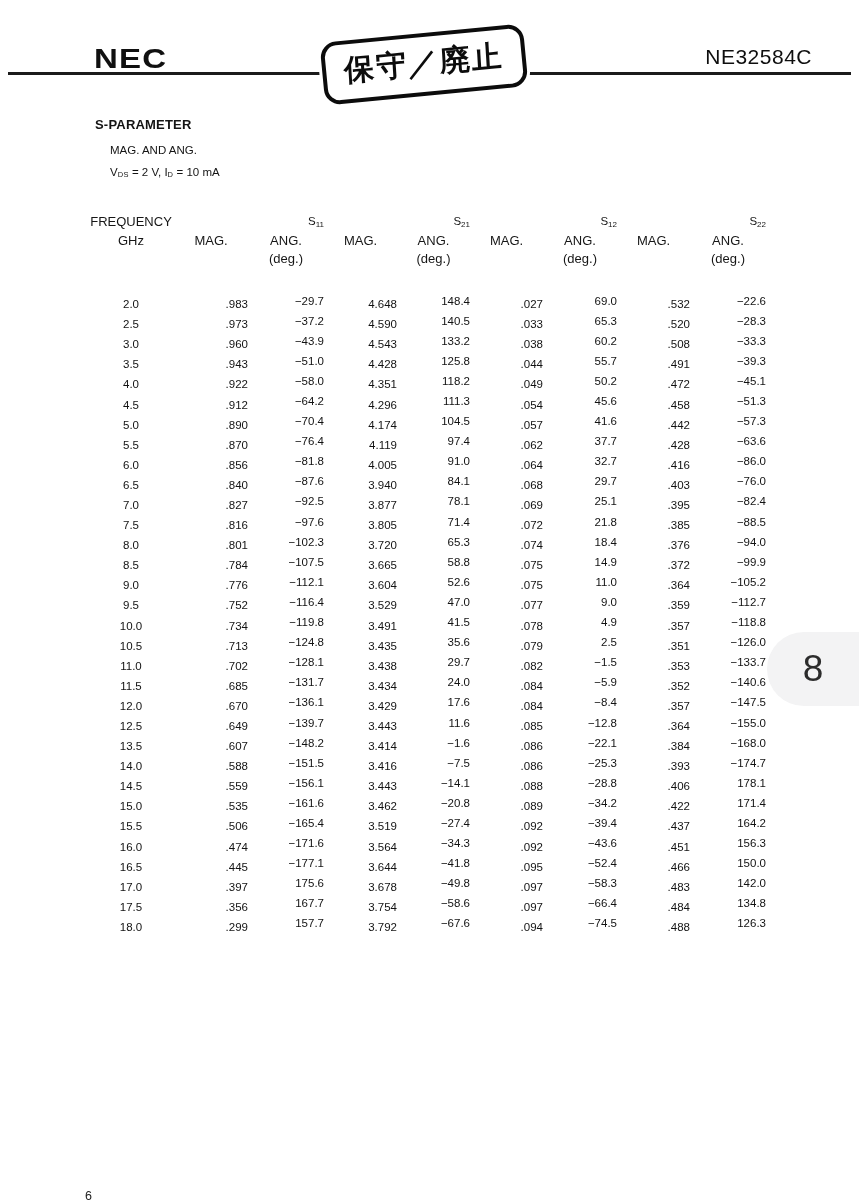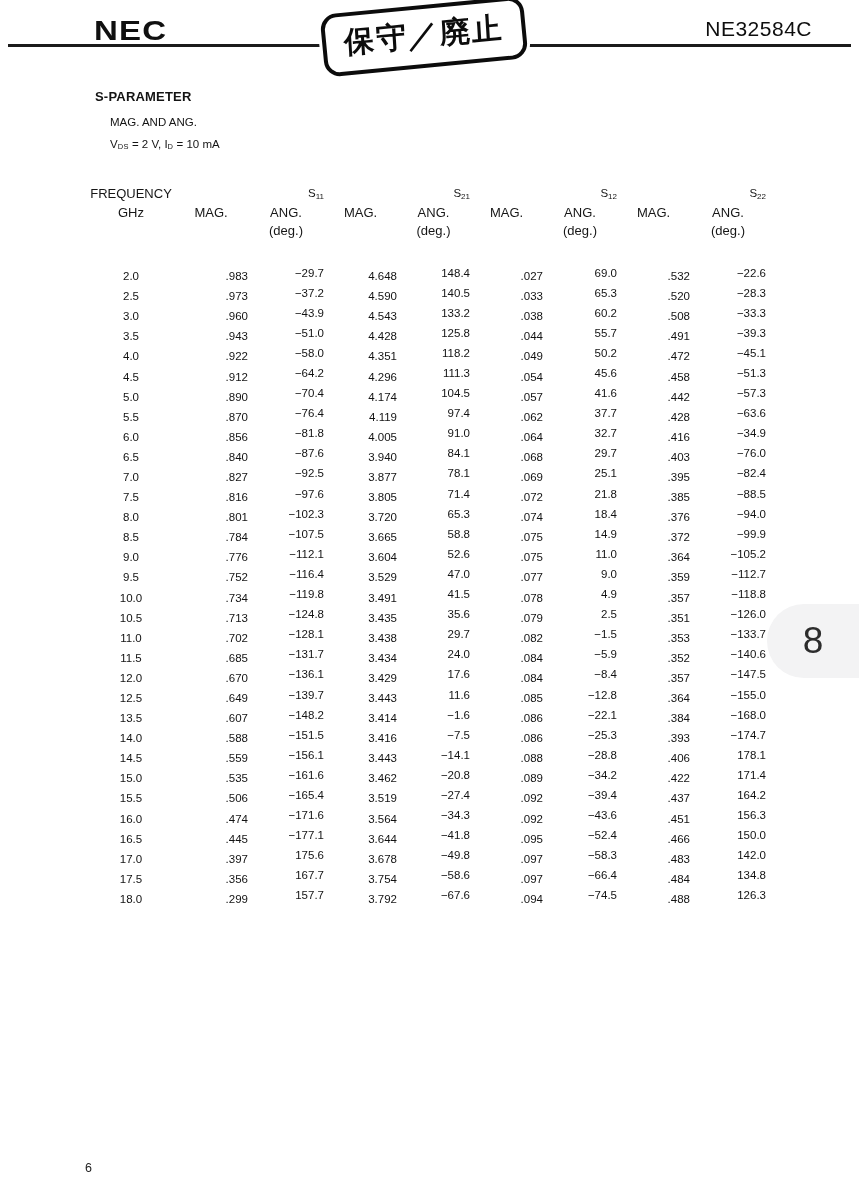--- a/index.html
+++ b/index.html
@@ -2,21 +2,21 @@
 <html><head>
 <meta charset="utf-8">
 <style>
   html, body { margin:0; padding:0; }
   body {
     width:859px; height:1200px; position:relative;
     background:#ffffff; overflow:hidden;
     font-family:"Liberation Sans","DejaVu Sans",sans-serif;
     color:#141414;
   }
-  .page { position:absolute; inset:0; }
+  .page { position:absolute; inset:0;margin-top:28px; }
 
   
   .brand {
     position:absolute; left:94px; top:15px;
     font-size:28px; font-weight:900; letter-spacing:1px;
     transform:scaleX(1.18); transform-origin:left center;
     color:#101010;
   }
   .head-rule {
     position:absolute; left:8px; right:8px; top:44px;
@@ -228,21 +228,21 @@
     </tr>
           <tr>
       <td class="freq">6.0</td>
       <td class="mag">.856</td>
       <td class="ang">−81.8</td>
       <td class="mag">4.005</td>
       <td class="ang">91.0</td>
       <td class="mag">.064</td>
       <td class="ang">32.7</td>
       <td class="mag">.416</td>
-      <td class="ang">−34.9</td>
+      <td class="ang">−86.0</td>
     </tr>
           <tr>
       <td class="freq">6.5</td>
       <td class="mag">.840</td>
       <td class="ang">−87.6</td>
       <td class="mag">3.940</td>
       <td class="ang">84.1</td>
       <td class="mag">.068</td>
       <td class="ang">29.7</td>
       <td class="mag">.403</td>

